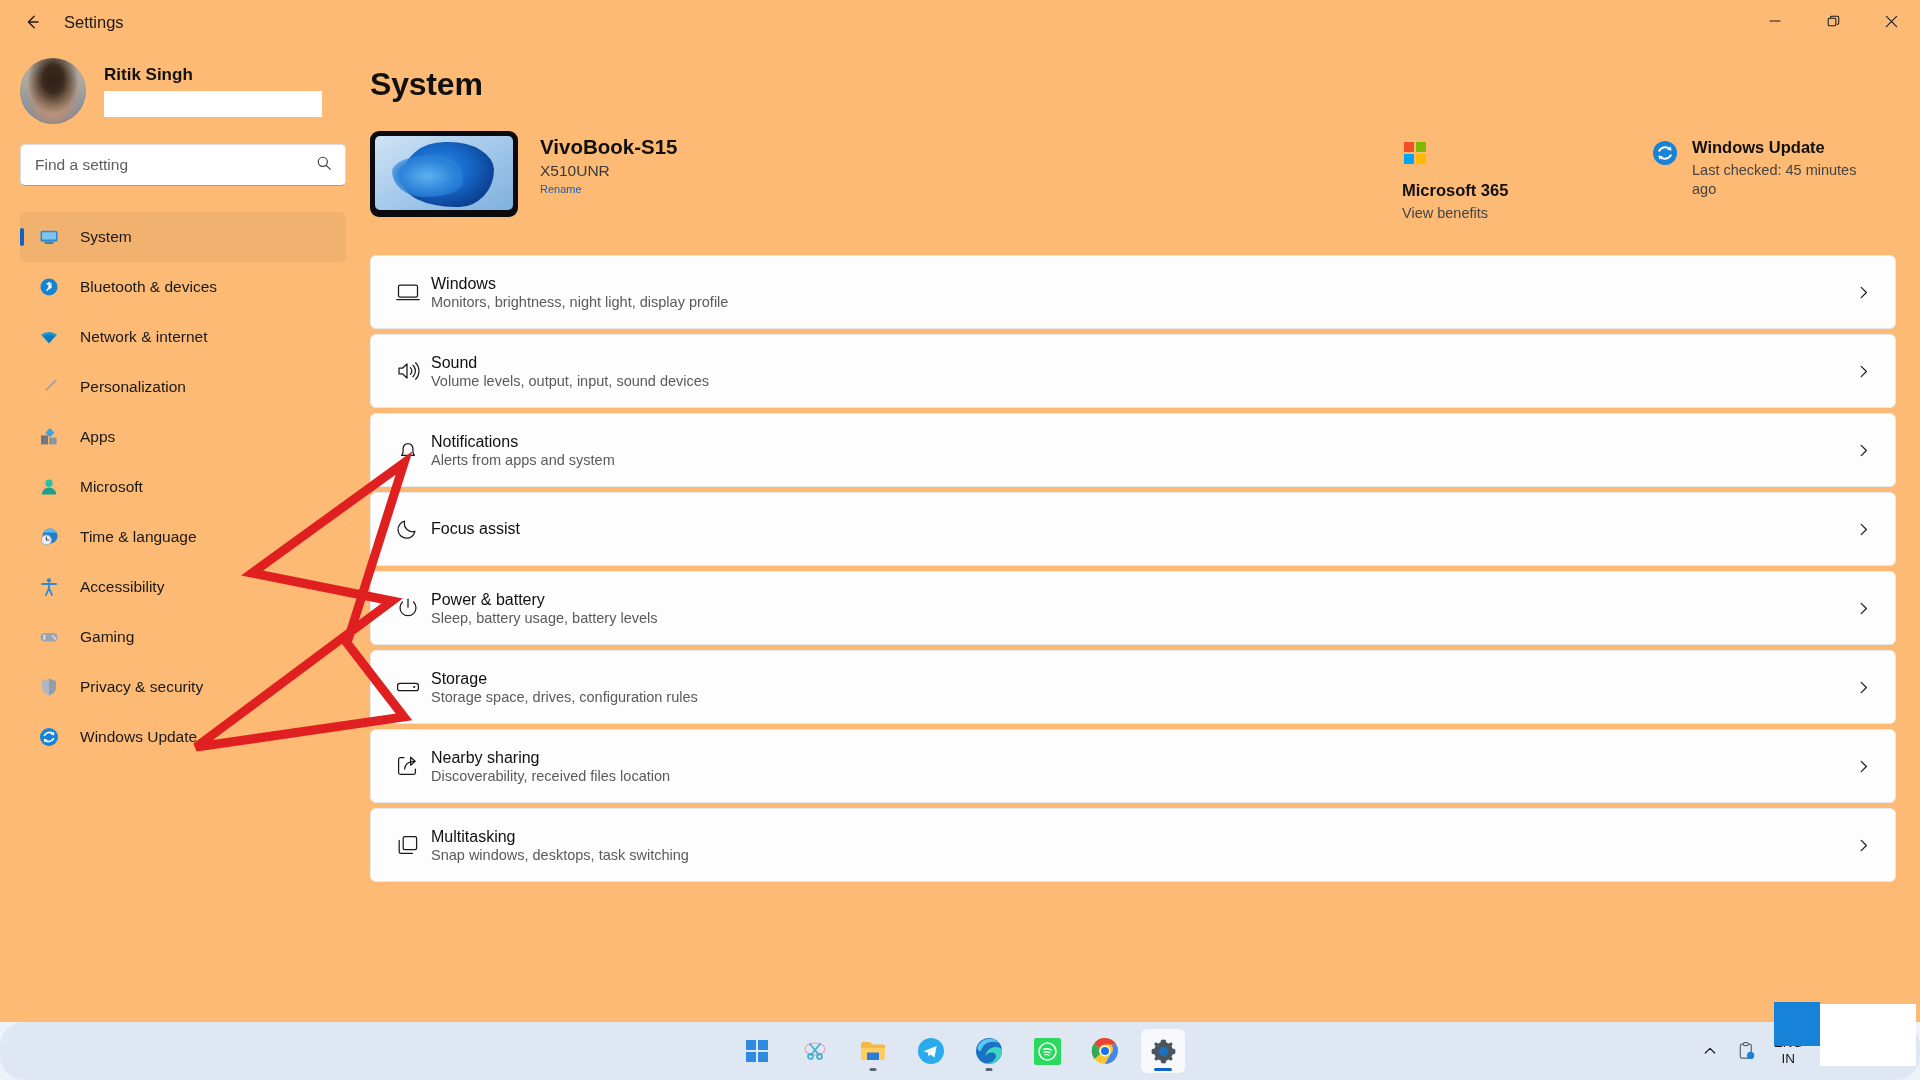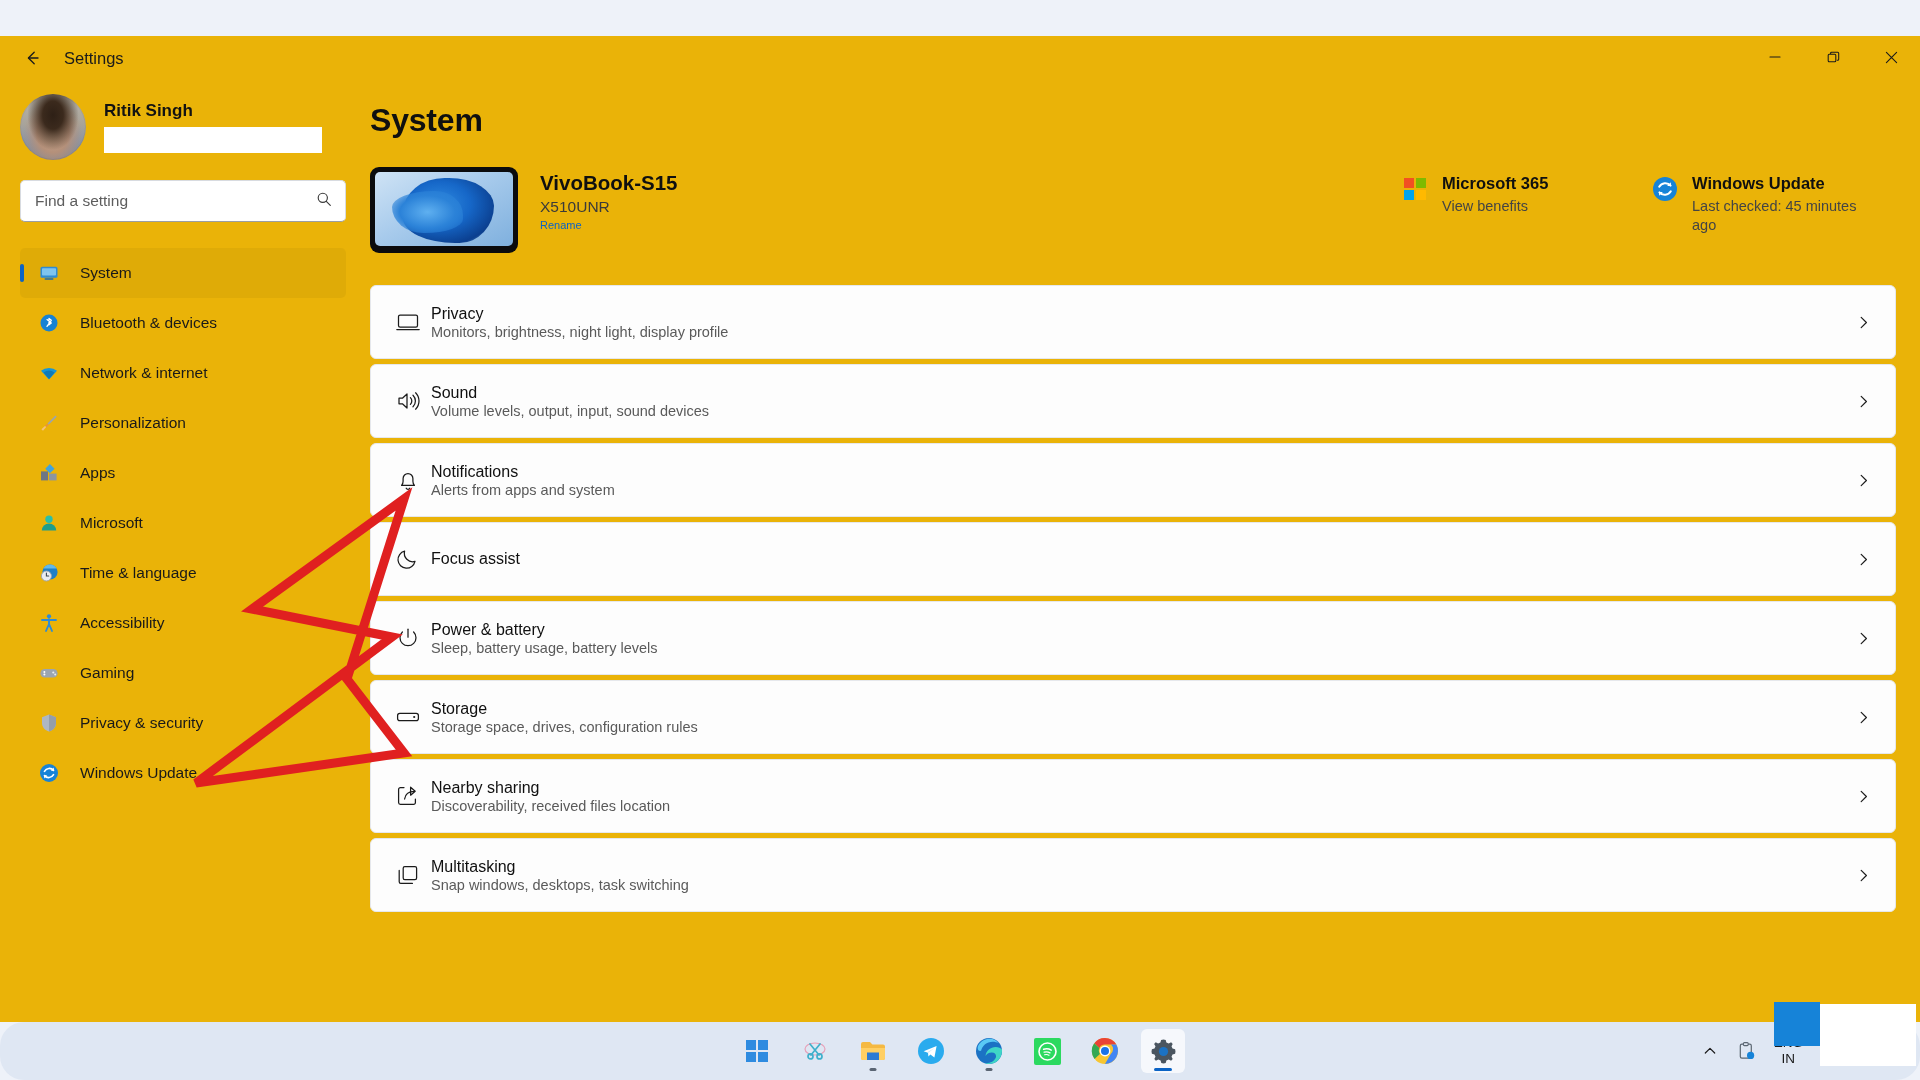--- a/index.html
+++ b/index.html
@@ -5,21 +5,21 @@
   * { margin:0; padding:0; box-sizing:border-box; }
   html, body { width:1920px; height:1080px; overflow:hidden; }
   body {
     font-family: "Liberation Sans", sans-serif;
     background:#eef2f9;
     color:#1b1b1b;
     -webkit-font-smoothing:antialiased;
   }
 
   
-  #app { position:absolute; inset:0 0 58px 0; background:#eab308;margin-top:36px; }
+  #app { position:absolute; inset:0 0 58px 0; background:#fdba74; }
 
   #titlebar { height:44px; display:flex; align-items:center; position:relative; }
   #back-btn {
     width:44px; height:36px; margin-left:10px;
     display:flex; align-items:center; justify-content:center;
     border-radius:5px; cursor:pointer;
   }
   #win-title { font-size:16.5px; margin-left:10px; color:#1b1b1b; }
   #wincontrols { position:absolute; right:0; top:0; display:flex; }
   .wc { width:58px; height:42px; display:flex; align-items:center; justify-content:center; cursor:pointer; }
@@ -99,21 +99,21 @@
   #device-info { display:flex; flex-direction:column; gap:3px; padding-top:4px; }
   #device-name { font-size:20.5px; font-weight:bold; color:#101010; }
   #device-model { font-size:15.5px; color:#3a3a3a; }
   #device-rename { font-size:11px; color:#0b63c5; cursor:pointer; width:fit-content; }
 
   #device-right { display:flex; gap:40px; margin-left:auto; padding-top:6px; padding-right:40px; }
   .promo { display:flex; gap:14px; align-items:flex-start; cursor:pointer; }
   .promo-icon { flex:0 0 26px; width:26px; height:26px; margin-top:3px; display:flex; align-items:center; justify-content:center; }
   .promo-title { font-size:16.5px; font-weight:bold; color:#101010; line-height:1.25; }
   .promo-sub { font-size:14.5px; color:#444; line-height:1.35; margin-top:3px; }
-  .promo.m365 { width:210px; }
+  .promo.m365 { width:210px;flex-direction:column; }
   .promo.wu { width:218px; }
 
   
   #settings-list { display:flex; flex-direction:column; gap:5px; padding-right:14px; }
   .srow {
     height:74px; background:#fdfdfd; border:1px solid #e6e8ec;
     border-radius:6px; display:flex; align-items:center;
     padding:0 22px 0 24px; cursor:pointer;
   }
   .srow-icon { flex:0 0 36px; width:36px; display:flex; align-items:center; justify-content:flex-start; color:#1b1b1b; }
@@ -380,21 +380,21 @@
 
       <div id="settings-list">
           <div class="srow">
             <span class="srow-icon">
               <svg width="26" height="26" viewBox="0 0 26 26" fill="none" stroke="#1b1b1b" stroke-width="1.25">
                 <rect x="3.5" y="6" width="19" height="12" rx="1.6"></rect>
                 <path d="M1.8 20.6h22.4" stroke-linecap="round"></path>
               </svg>
             </span>
             <span class="srow-text">
-              <span class="srow-title">Privacy</span>
+              <span class="srow-title">Windows</span>
               <span class="srow-sub">Monitors, brightness, night light, display profile</span>
             </span>
             <span class="srow-chev">
               <svg width="15" height="15" viewBox="0 0 15 15" fill="none">
                 <path d="M5.2 2.4l5.2 5.1-5.2 5.1" stroke="#1b1b1b" stroke-width="1.2" stroke-linecap="round" stroke-linejoin="round"></path>
               </svg>
             </span>
           </div>
           <div class="srow">
             <span class="srow-icon">

